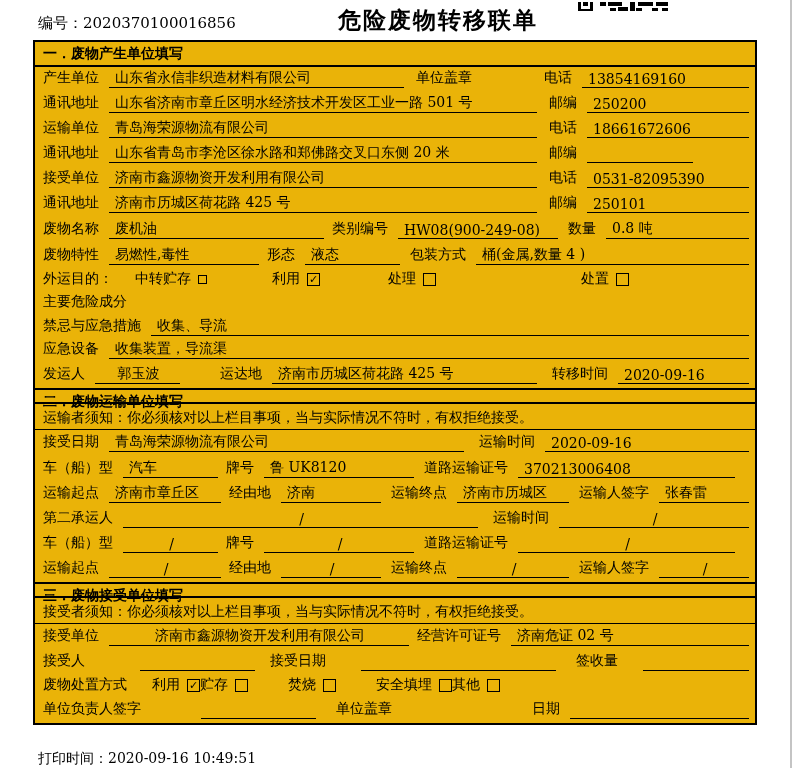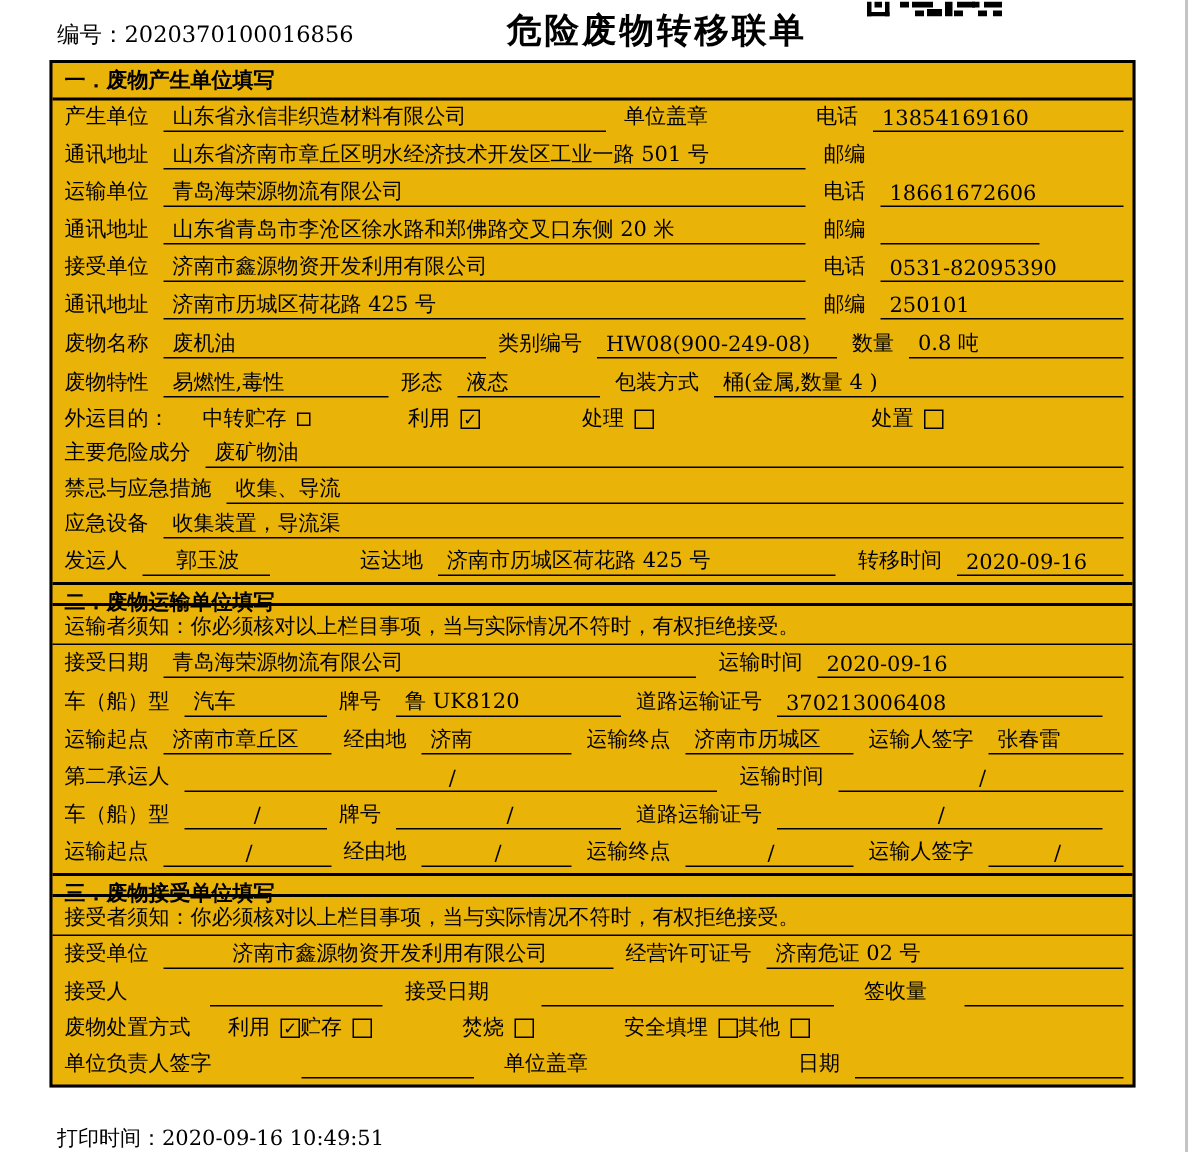--- a/index.html
+++ b/index.html
@@ -28,21 +28,21 @@
   .val { border-bottom:1px solid #000; padding:1px 4px 0 6px; white-space:nowrap; overflow:hidden; min-height:18px; }
   .fill { flex:1 1 auto; }
   .c { text-align:center; }
   .mr14 { margin-right:14px; } .mr56 { margin-right:56px; }
 
   .w85{width:85px}.w95{width:95px}.w100{width:100px}.w112{width:112px}.w115{width:115px}.w150{width:150px}.w160{width:160px}.w195{width:195px}
   .w215{width:215px}.w265{width:265px}.w295{width:295px}.w300{width:300px}
   .w355{width:355px}.w428{width:428px}
 
   .ml8{margin-left:8px}.ml10{margin-left:10px}.ml12{margin-left:12px}.ml15{margin-left:15px}
-  .ml20{margin-left:20px}.ml25{margin-left:25px}.ml30{}.ml40{margin-left:60px}
+  .ml20{margin-left:20px}.ml25{margin-left:25px}.ml30{}.ml40{margin-left:40px}
   .ml45{margin-left:45px}.ml50{margin-left:50px}.ml62{margin-left:62px}.ml65{margin-left:65px}
   .ml85{margin-left:68px}.ml130{margin-left:130px}.ml145{margin-left:145px}
 
   .cbg { display:flex; align-items:center; white-space:nowrap; padding-bottom:1px; }
   .cb { display:inline-flex; align-items:center; justify-content:center;
         width:13px; height:13px; border:1.5px solid #000; margin-left:7px;
         font-family:"DejaVu Sans","Liberation Sans",sans-serif; font-size:11px; font-weight:bold; }
   .cb.small { width:9px; height:9px; border-width:1px; }
   .cb i { font-style:normal; line-height:1; }
 
@@ -86,20 +86,21 @@
     <span class="val w295">山东省永信非织造材料有限公司</span>
     <span class="lbl ml12">单位盖章</span>
     <span class="lbl ml62">电话</span>
     <span class="val fill">13854169160</span>
   </div>
 
   <div class="row h25">
     <span class="lbl">通讯地址</span>
     <span class="val w428">山东省济南市章丘区明水经济技术开发区工业一路 501 号</span>
     <span class="lbl ml12">邮编</span>
+    <span class="val fill">250200</span>
   </div>
 
   <div class="row h25">
     <span class="lbl">运输单位</span>
     <span class="val w428">青岛海荣源物流有限公司</span>
     <span class="lbl ml12">电话</span>
     <span class="val fill">18661672606</span>
   </div>
 
   <div class="row h25">
@@ -164,21 +165,20 @@
     <span class="cbg ml145">
       <span>处置</span>
       <span class="cb">
           <i></i>
         </span>
     </span>
   </div>
 
   <div class="row h23">
     <span class="lbl">主要危险成分</span>
-    <span class="val fill">废矿物油</span>
   </div>
 
   <div class="row h24">
     <span class="lbl">禁忌与应急措施</span>
     <span class="val fill">收集、导流</span>
   </div>
 
   <div class="row h23">
     <span class="lbl">应急设备</span>
     <span class="val fill">收集装置，导流渠</span>

